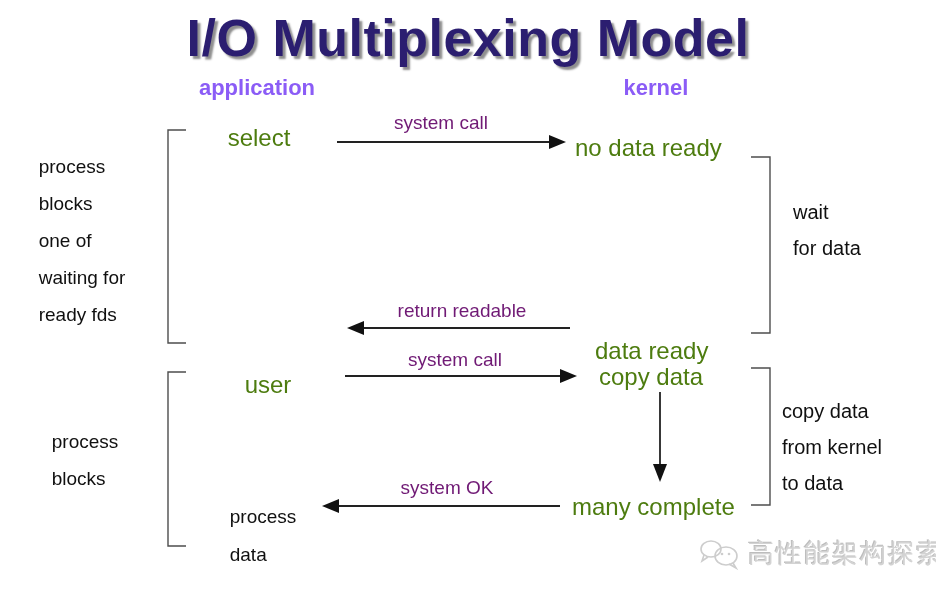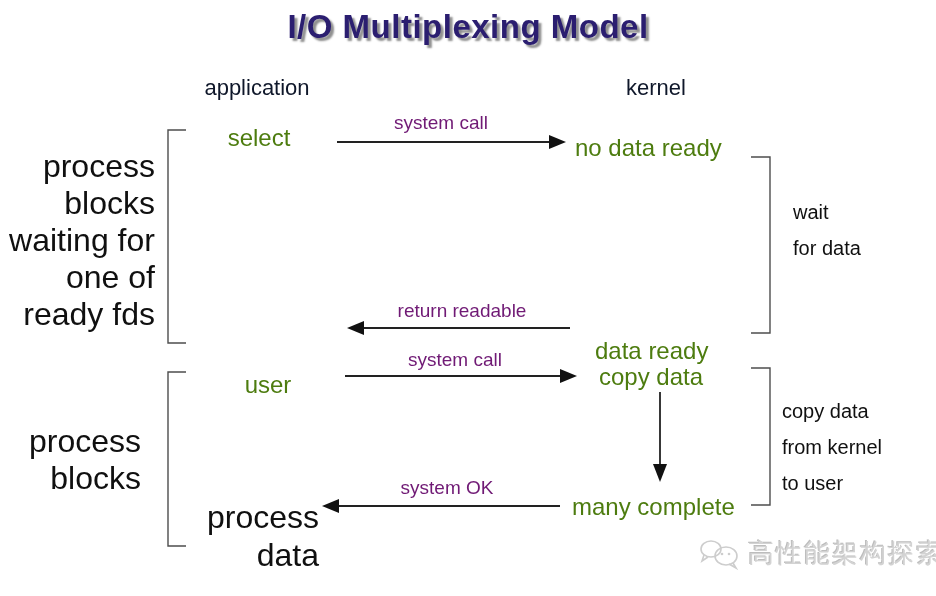--- a/index.html
+++ b/index.html
@@ -7,28 +7,28 @@
     position:relative;
     width:936px;height:596px;
     background:#ffffff;
     font-family:"Liberation Sans", sans-serif;
     color:#111111;
     overflow:hidden;
   }
   .abs{position:absolute;white-space:nowrap;}
   .cx{transform:translateX(-50%);} 
   .title{
-    font-size:33px;font-weight:bold;color:#2b1e70;
+    font-size:52px;font-weight:bold;color:#2b1e70;
     text-shadow:3px 3px 2px #8f8f8f;
     letter-spacing:0.5px;
   }
-  .hdr{font-size:22px;font-weight:normal;color:#0f172a;}
+  .hdr{font-size:22px;font-weight:bold;color:#8b5cf6;}
   .node{font-size:24px;color:#4d7c0f;}
   .alabel{font-size:19px;color:#701a75;}
-  .stack{text-align:right;line-height:37px;font-size:32px;color:#101010;}
+  .stack{text-align:left;line-height:37px;font-size:19px;color:#101010;}
   .stack-left{text-align:left;line-height:36px;font-size:20px;color:#101010;}
   svg.layer{position:absolute;left:0;top:0;pointer-events:none;}
   .wm{
     font-size:26px;color:#d3d3d3;letter-spacing:2px;
     text-shadow:1px 1px 0 #ffffff, -1px -1px 0 #bdbdbd;
   }
 </style>
 </head>
 <body>
 
@@ -78,22 +78,22 @@
   <div class="abs cx node" style="left:259px;top:124px;">select</div>
   <div class="abs cx node" style="left:268px;top:371px;">user</div>
   <div class="abs cx stack" style="left:263px;top:498px;line-height:38px;">
     <div>process</div>
     <div>data</div>
   </div>
 
   <div class="abs cx stack" style="left:82px;top:148px;">
     <div>process</div>
     <div>blocks</div>
+    <div>one of</div>
     <div>waiting for</div>
-    <div>one of</div>
     <div>ready fds</div>
   </div>
 
   <div class="abs cx stack" style="left:85px;top:423px;">
     <div>process</div>
     <div>blocks</div>
   </div>
 
   <div class="abs node" style="left:575px;top:134px;">no data ready</div>
   <div class="abs node" style="left:595px;top:337px;text-align:right;">data ready</div>
@@ -101,21 +101,21 @@
   <div class="abs node" style="left:572px;top:493px;">many complete</div>
 
   <div class="abs stack-left" style="left:793px;top:194px;">
     <div>wait</div>
     <div>for data</div>
   </div>
 
   <div class="abs stack-left" style="left:782px;top:393px;">
     <div>copy data</div>
     <div>from kernel</div>
-    <div>to user</div>
+    <div>to data</div>
   </div>
 
   <div class="abs cx alabel" style="left:441px;top:112px;">system call</div>
   <div class="abs cx alabel" style="left:462px;top:300px;">return readable</div>
   <div class="abs cx alabel" style="left:455px;top:349px;">system call</div>
   <div class="abs cx alabel" style="left:447px;top:477px;">system OK</div>
 
   <div class="abs" style="left:698px;top:536px;display:flex;align-items:center;gap:8px;">
     <svg width="42" height="34" viewBox="0 0 42 34">
       <g fill="none" stroke="#cdcdcd" stroke-width="1.6">

